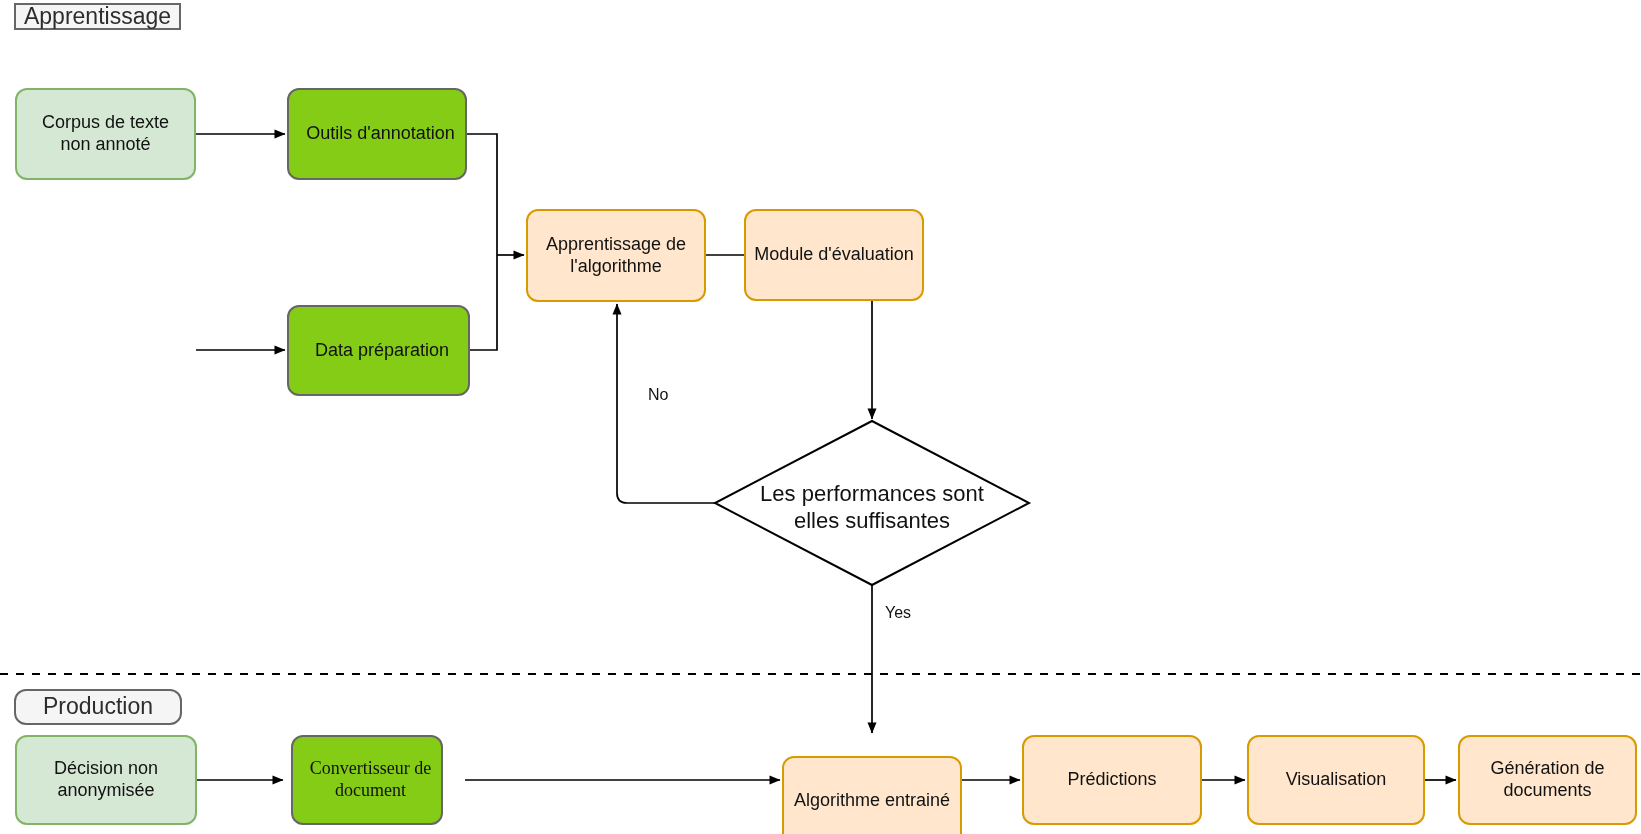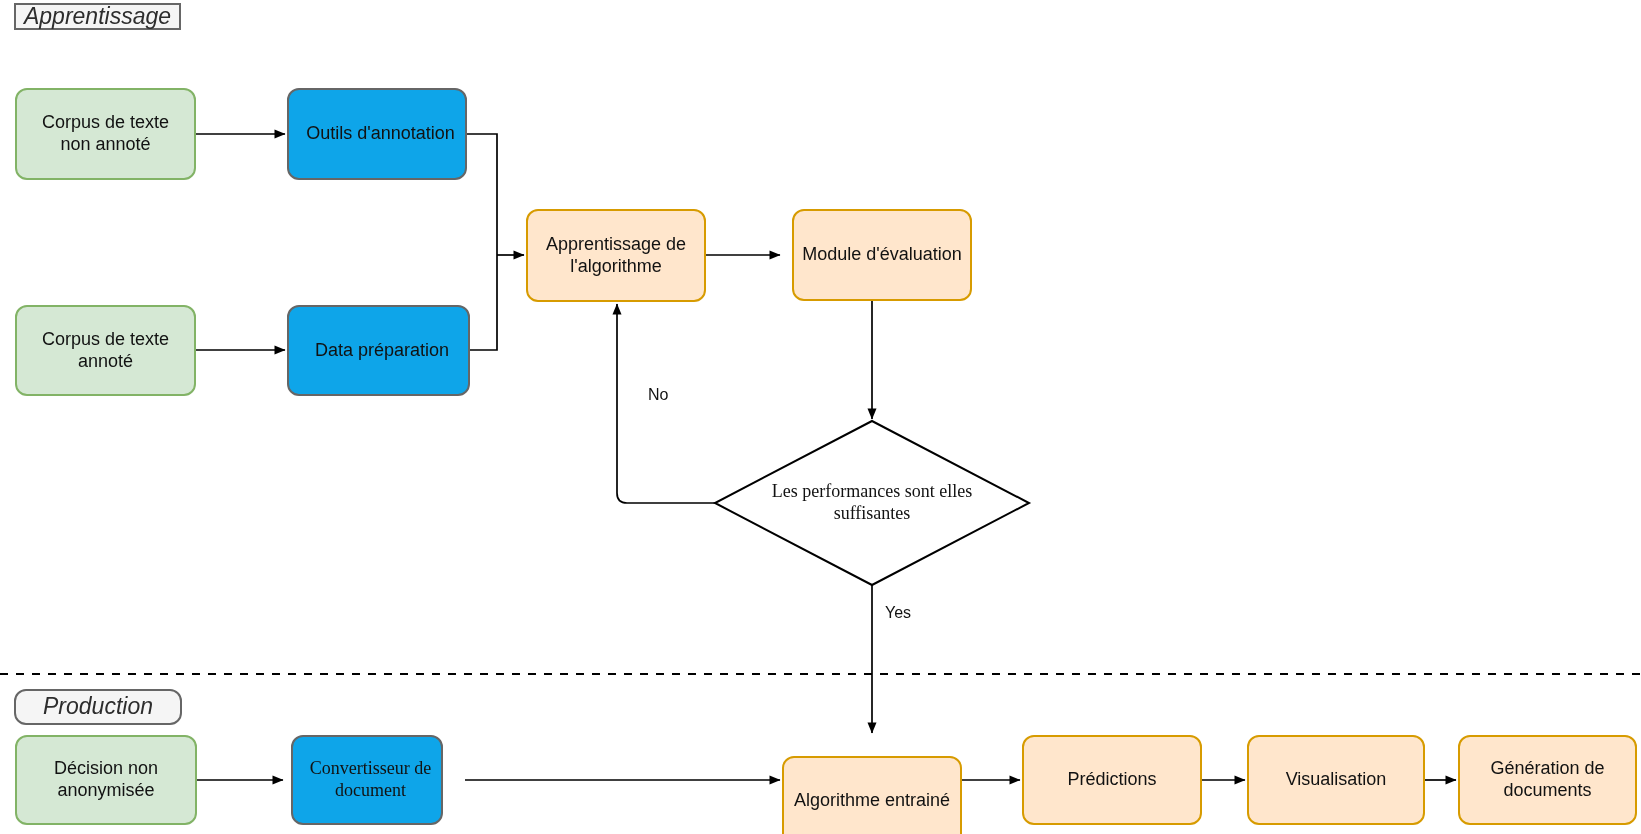--- a/index.html
+++ b/index.html
@@ -25,54 +25,52 @@
     display: flex;
     align-items: center;
     justify-content: center;
     text-align: center;
     font-size: 18px;
     line-height: 1.22;
     padding: 4px 8px;
     color: #121212;
   }
   .node.green  { background: #d5e8d4; border-color: #82b366; }
-  .node.gray   { background: #0ea5e9; border-color: #666666; padding-left: 15px; }
+  .node.gray   { background: #84cc16; border-color: #666666; padding-left: 15px; }
   .node.orange { background: #ffe6cc; border-color: #d79b00; }
   .section-label {
     position: absolute;
     box-sizing: border-box;
     background: #f5f5f5;
     border: 2px solid #666666;
     font-size: 23px;
     line-height: 1.1;
     display: flex;
     align-items: center;
     justify-content: center;
     text-align: center;
     color: #2d2d2d;
     padding: 0 16px;
-    font-style: italic;
   }
   .edge-label {
     position: absolute;
     font-size: 16px;
     background: #ffffff;
     padding: 0 2px;
     color: #121212;
   }
   .diamond-label {
     position: absolute;
     left: 747px;
     top: 481px;
     width: 250px;
     text-align: center;
-    font-size: 18px;
+    font-size: 22px;
     line-height: 1.22;
     color: #121212;
-    font-family: Liberation Serif, serif;
   }
 </style>
 </head>
 <body>
 
 <div class="canvas">
 
   <svg class="edges-layer" width="1641" height="834" viewBox="0 0 1641 834" xmlns="http://www.w3.org/2000/svg">
     <defs>
       <marker id="arrow" viewBox="0 0 12 10" refX="11" refY="5" markerWidth="12" markerHeight="10" orient="auto" markerUnits="userSpaceOnUse">
@@ -99,24 +97,23 @@
     <path d="M962,780 L1020,780" stroke="#000" stroke-width="1.7" fill="none" marker-end="url(#arrow)"></path>
     <path d="M1202,780 L1245,780" stroke="#000" stroke-width="1.7" fill="none" marker-end="url(#arrow)"></path>
     <path d="M1425,780 L1456,780" stroke="#000" stroke-width="1.7" fill="none" marker-end="url(#arrow)"></path>
   </svg>
 
   <div class="section-label" style="left:14px; top:3px; width:167px; height:27px;">Apprentissage</div>
   <div class="section-label" style="left:14px; top:689px; width:168px; height:36px;border-radius:12px;">Production</div>
 
   <div class="node green" style="left:15px; top:88px; width:181px; height:92px;">Corpus de texte non annoté</div>
   <div class="node gray" style="left:287px; top:88px; width:180px; height:92px;">Outils d'annotation</div>
-  <div class="node green" style="left:15px; top:305px; width:181px; height:91px;">Corpus de texte annoté</div>
   <div class="node gray" style="left:287px; top:305px; width:183px; height:91px;">Data préparation</div>
   <div class="node orange" style="left:526px; top:209px; width:180px; height:93px;">Apprentissage de l'algorithme</div>
-  <div class="node orange" style="left:792px; top:209px; width:180px; height:92px;">Module d'évaluation</div>
+  <div class="node orange" style="left:744px; top:209px; width:180px; height:92px;">Module d'évaluation</div>
 
   <div class="diamond-label">Les performances sont elles suffisantes</div>
   <div class="edge-label" style="left:646px; top:386px;">No</div>
   <div class="edge-label" style="left:883px; top:604px;">Yes</div>
 
   <div class="node green" style="left:15px; top:735px; width:182px; height:90px;">Décision non anonymisée</div>
   <div class="node gray" style="left:291px; top:735px; width:152px; height:90px;font-family:Liberation Serif, serif;">Convertisseur de document</div>
   <div class="node orange" style="left:782px; top:735px; width:180px; height:90px;margin-top:21px;">Algorithme entrainé</div>
   <div class="node orange" style="left:1022px; top:735px; width:180px; height:90px;">Prédictions</div>
   <div class="node orange" style="left:1458px; top:735px; width:179px; height:90px;">Génération de documents</div>

